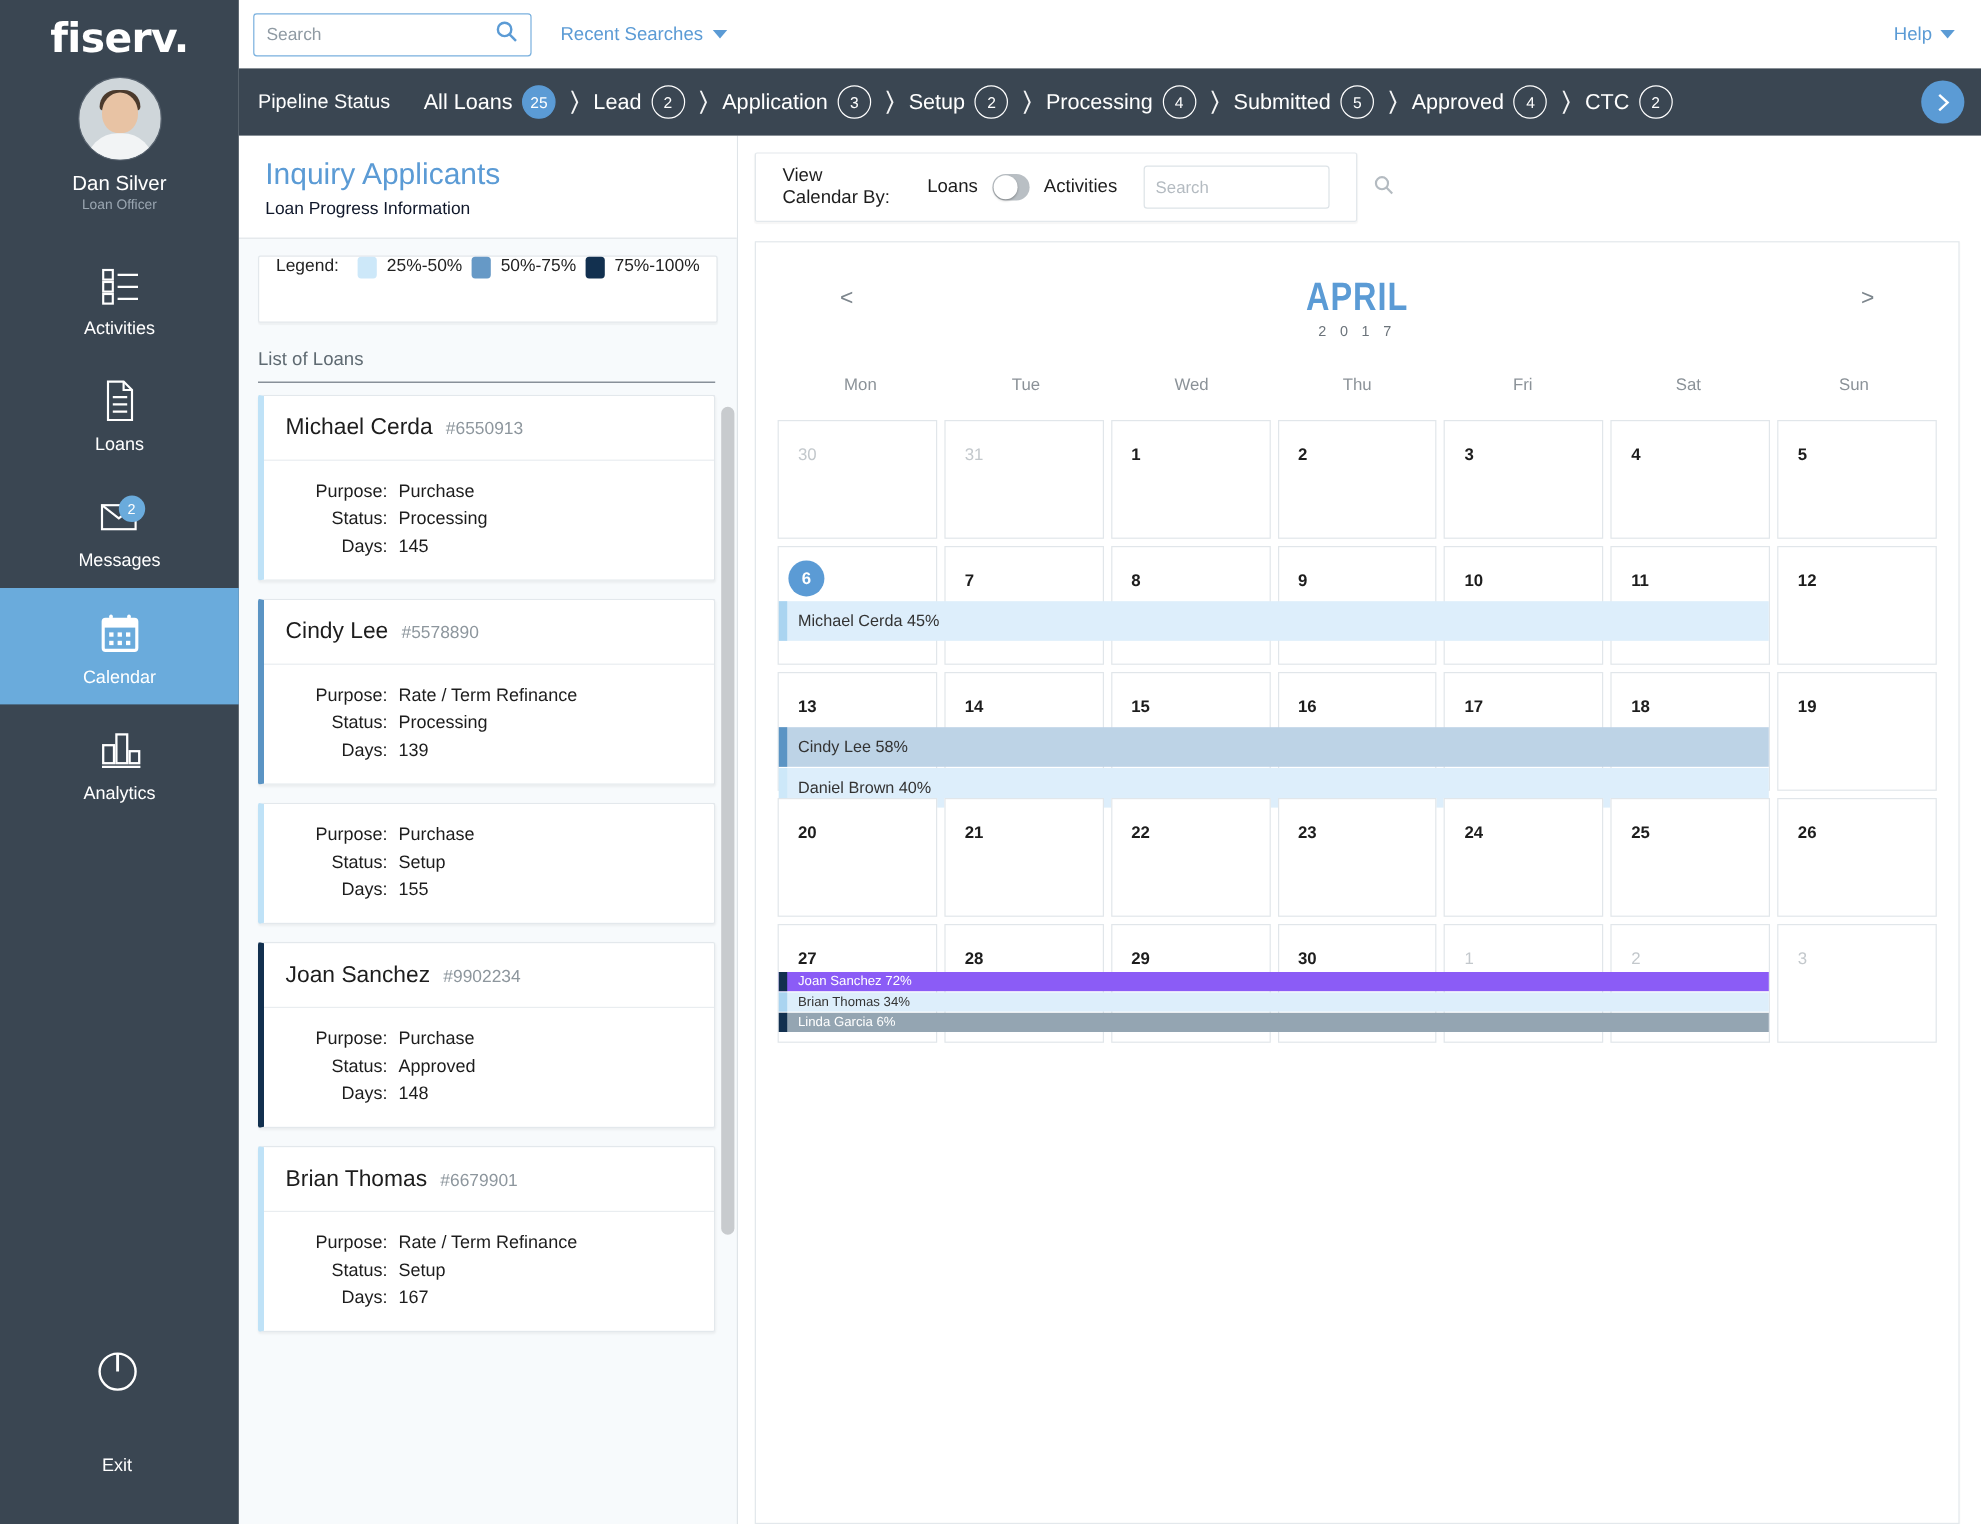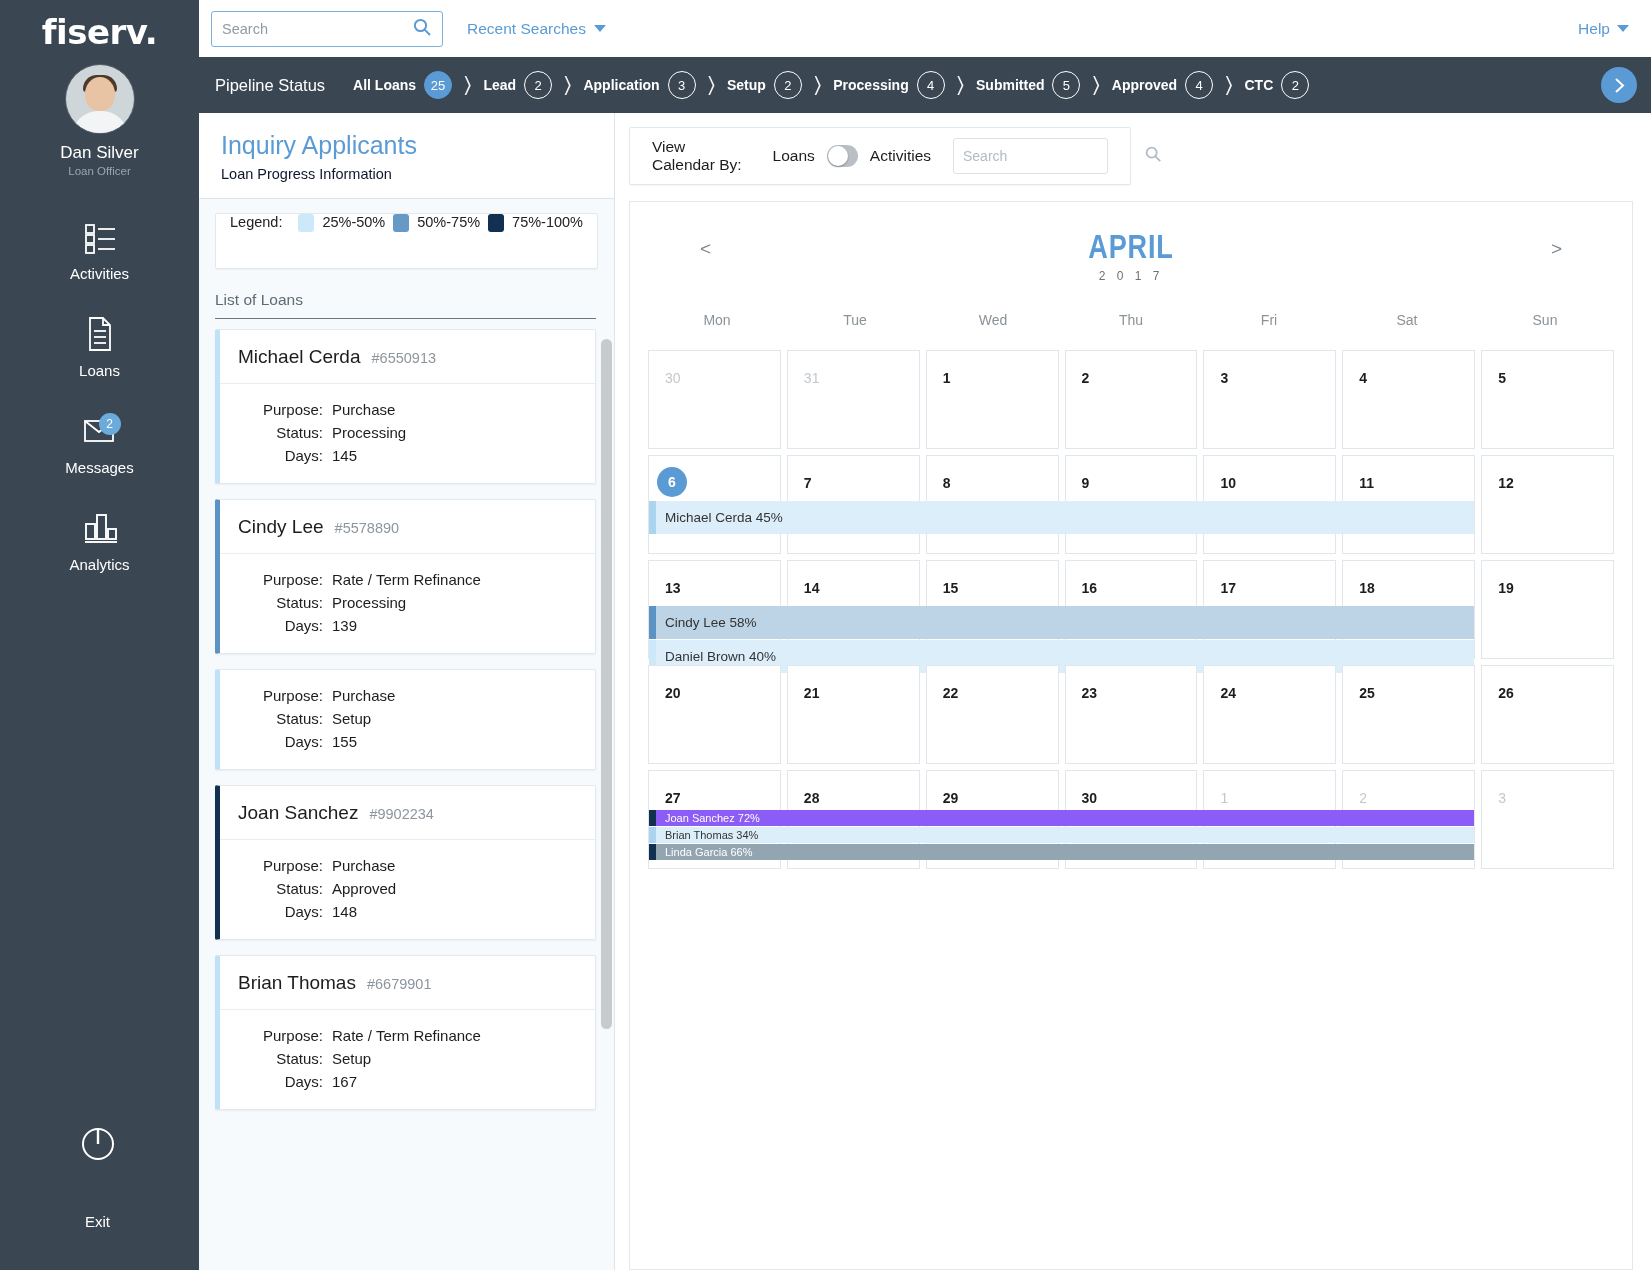--- a/index.html
+++ b/index.html
@@ -92,21 +92,21 @@
   }
   .caret { width:0;height:0;border-left:6px solid transparent;border-right:6px solid transparent;border-top:7px solid #5b9bd5; }
 
   .pipeline {
     height: 56px; flex:0 0 56px; background:#3a4652;
     display:flex; align-items:center; color:#ffffff; padding-left:16px;
     font-size:16.5px; position:relative;
   }
   .pipeline .plabel { margin-right:28px; font-size:16.5px; }
   .stage { display:flex; align-items:center; gap:8px; cursor:pointer; white-space:nowrap; }
-  .stage .sname { font-size:14px;font-weight:bold; }
+  .stage .sname { font-size:18px; }
   .pill {
     width:28px;height:28px;border-radius:14px;border:1px solid #ffffff;
     display:flex;align-items:center;justify-content:center;font-size:13px;
   }
   .pill.on { background:#5b9bd5; border-color:#5b9bd5; }
   .chev {
     margin: 0 12px; font-size:22px; color:#ffffff; font-weight:300; opacity:.95;
   }
   .nextbtn {
     position:absolute; right:14px; top:50%; transform:translateY(-50%);
@@ -283,20 +283,39 @@
           <g stroke="#fff" stroke-width="1.8" fill="none">
             <rect x="8" y="10" width="28" height="20"></rect>
               <path d="M8 10 l14 11 l14 -11"></path>
           </g>
         </svg>
         <div class="badge" style="right:2px;top:2px;">2</div>
       </div>
       <div class="lbl">Messages</div>
     </div>
 
+    <div class="navitem active">
+      <div class="navicon">
+        <svg width="46" height="40" viewBox="0 0 46 40">
+          <g fill="#fff">
+            <rect x="9" y="8" width="28" height="26" rx="2" fill="none" stroke="#fff" stroke-width="2.6"></rect>
+            <rect x="9" y="8" width="28" height="7"></rect>
+            <rect x="14" y="4" width="3" height="7" rx="1.5"></rect>
+              <rect x="29" y="4" width="3" height="7" rx="1.5"></rect>
+            <rect x="14" y="19" width="3.6" height="3.6"></rect>
+              <rect x="21" y="19" width="3.6" height="3.6"></rect>
+              <rect x="28" y="19" width="3.6" height="3.6"></rect>
+            <rect x="14" y="26" width="3.6" height="3.6"></rect>
+              <rect x="21" y="26" width="3.6" height="3.6"></rect>
+              <rect x="28" y="26" width="3.6" height="3.6"></rect>
+          </g>
+        </svg>
+      </div>
+      <div class="lbl">Calendar</div>
+    </div>
 
     <div class="navitem">
       <div class="navicon">
         <svg width="46" height="40" viewBox="0 0 46 40">
           <g stroke="#fff" stroke-width="1.9" fill="none">
             <rect x="9" y="16" width="9" height="15"></rect>
             <rect x="20" y="7" width="9" height="24"></rect>
             <rect x="31" y="21" width="8" height="10"></rect>
             <line x1="8" y1="34" x2="40" y2="34"></line>
           </g>
@@ -686,21 +705,21 @@
                   <div class="daycell">
                     <div class="daynum muted">2</div>
                   </div>
                   <div class="daycell">
                     <div class="daynum muted">3</div>
                   </div>
                 </div>
                 <div class="events" style="top: 40px;">
                   <div class="evt compact" style="background: #8b5cf6; border-left-color: rgb(18, 48, 79); color: rgb(255, 255, 255); width: calc(85.7143% - 1.85714px);">Joan Sanchez 72%</div>
                   <div class="evt compact" style="background: rgb(221, 238, 251); border-left-color: rgb(170, 212, 240); color: rgb(51, 51, 51); width: calc(85.7143% - 1.85714px);">Brian Thomas 34%</div>
-                  <div class="evt compact" style="background: rgb(148, 165, 178); border-left-color: rgb(18, 48, 79); color: rgb(255, 255, 255); width: calc(85.7143% - 1.85714px);">Linda Garcia 66%</div>
+                  <div class="evt compact" style="background: rgb(148, 165, 178); border-left-color: rgb(18, 48, 79); color: rgb(255, 255, 255); width: calc(85.7143% - 1.85714px);">Linda Garcia 6%</div>
                 </div>
               </div>
             </div>
         </div>
 
       </div>
     </div>
   </div>
 </div>
 

